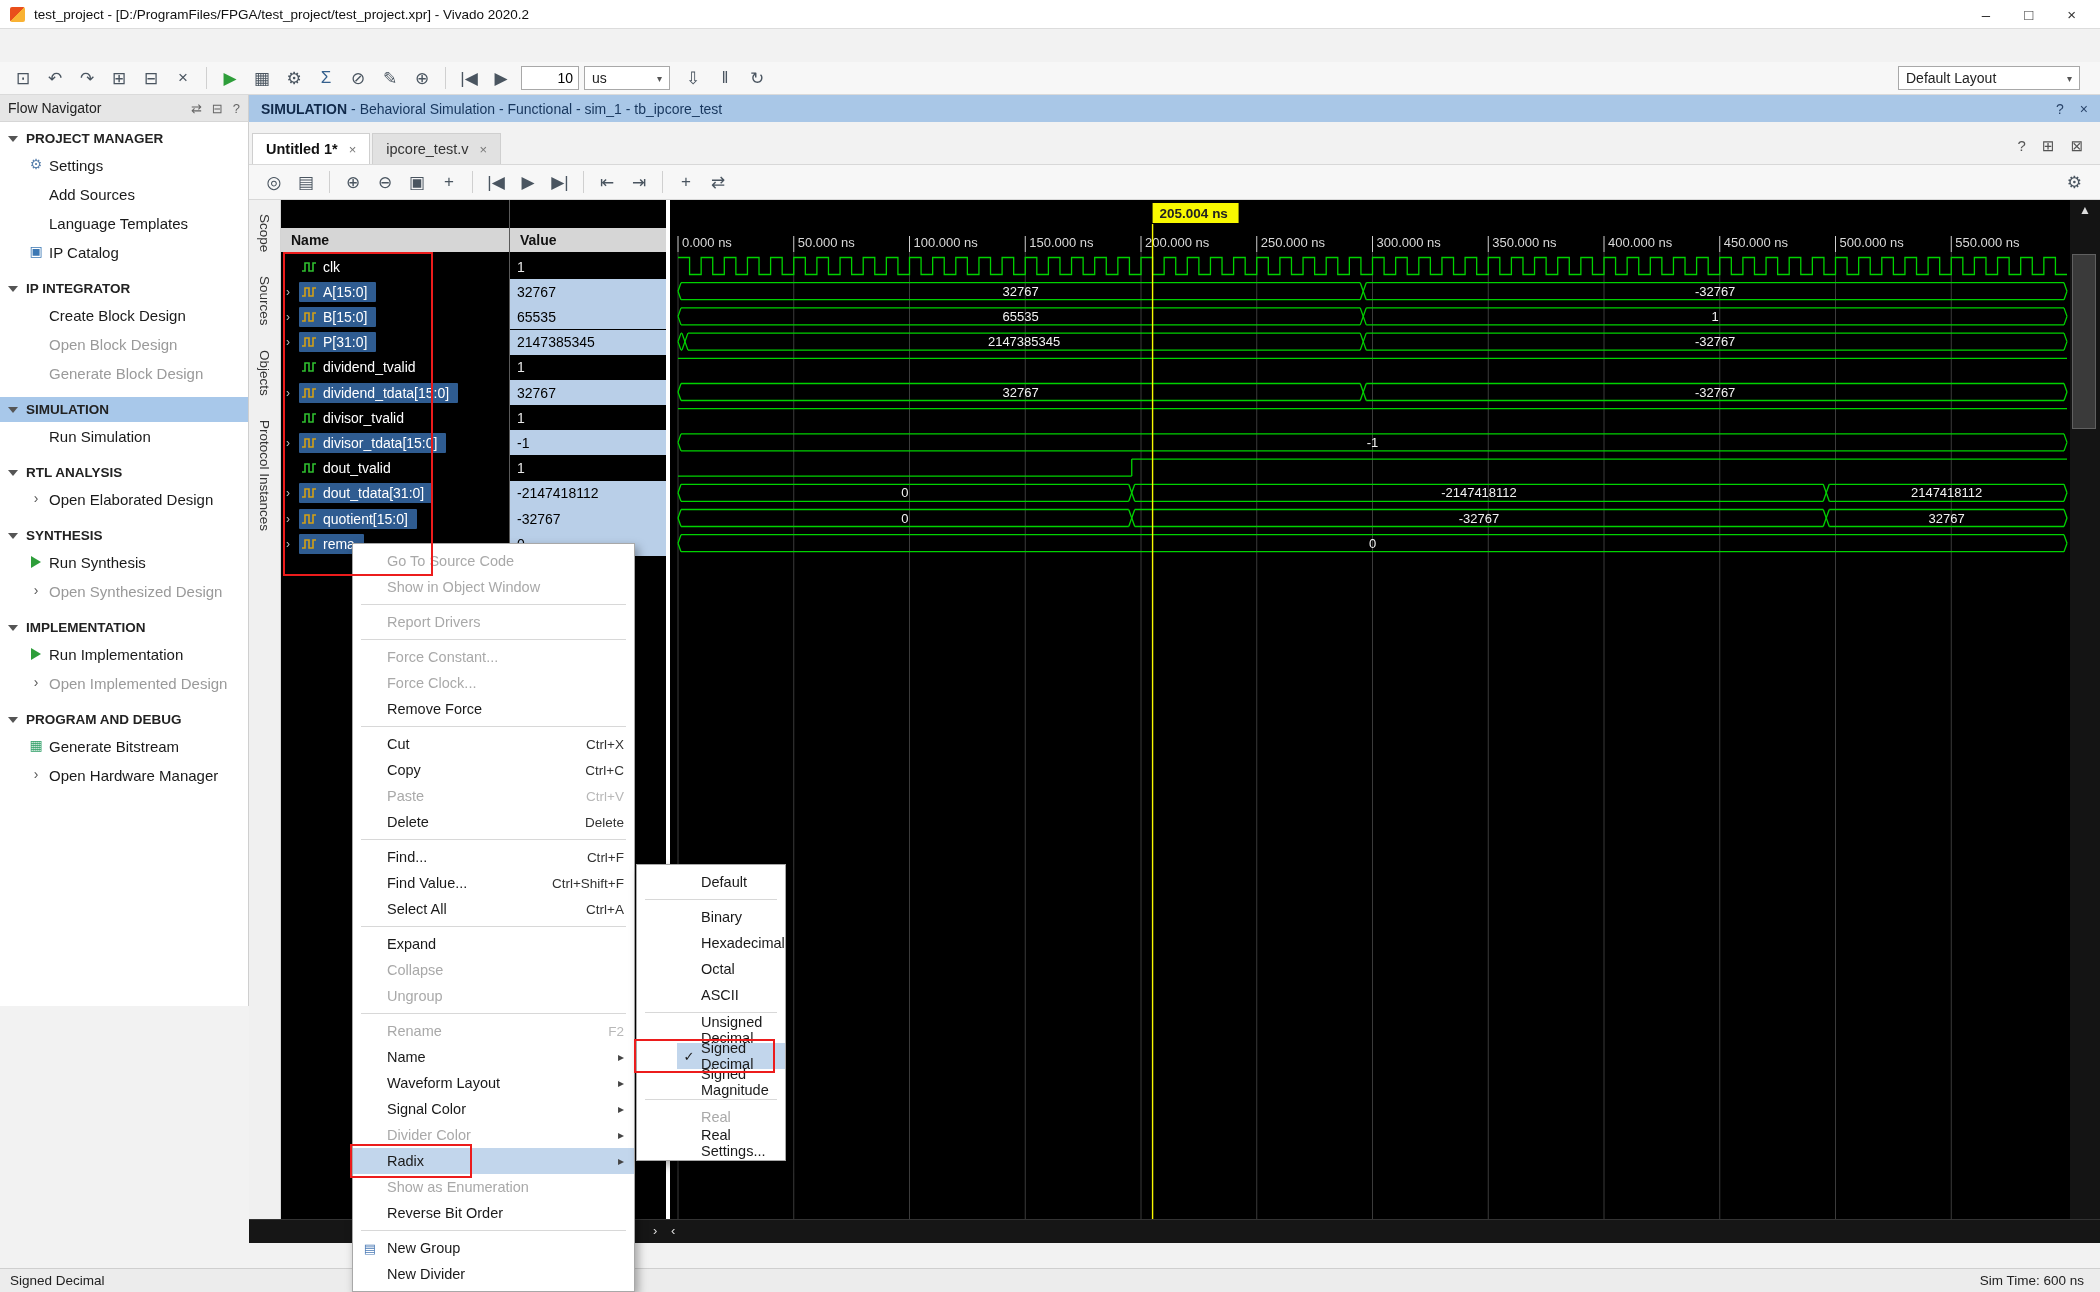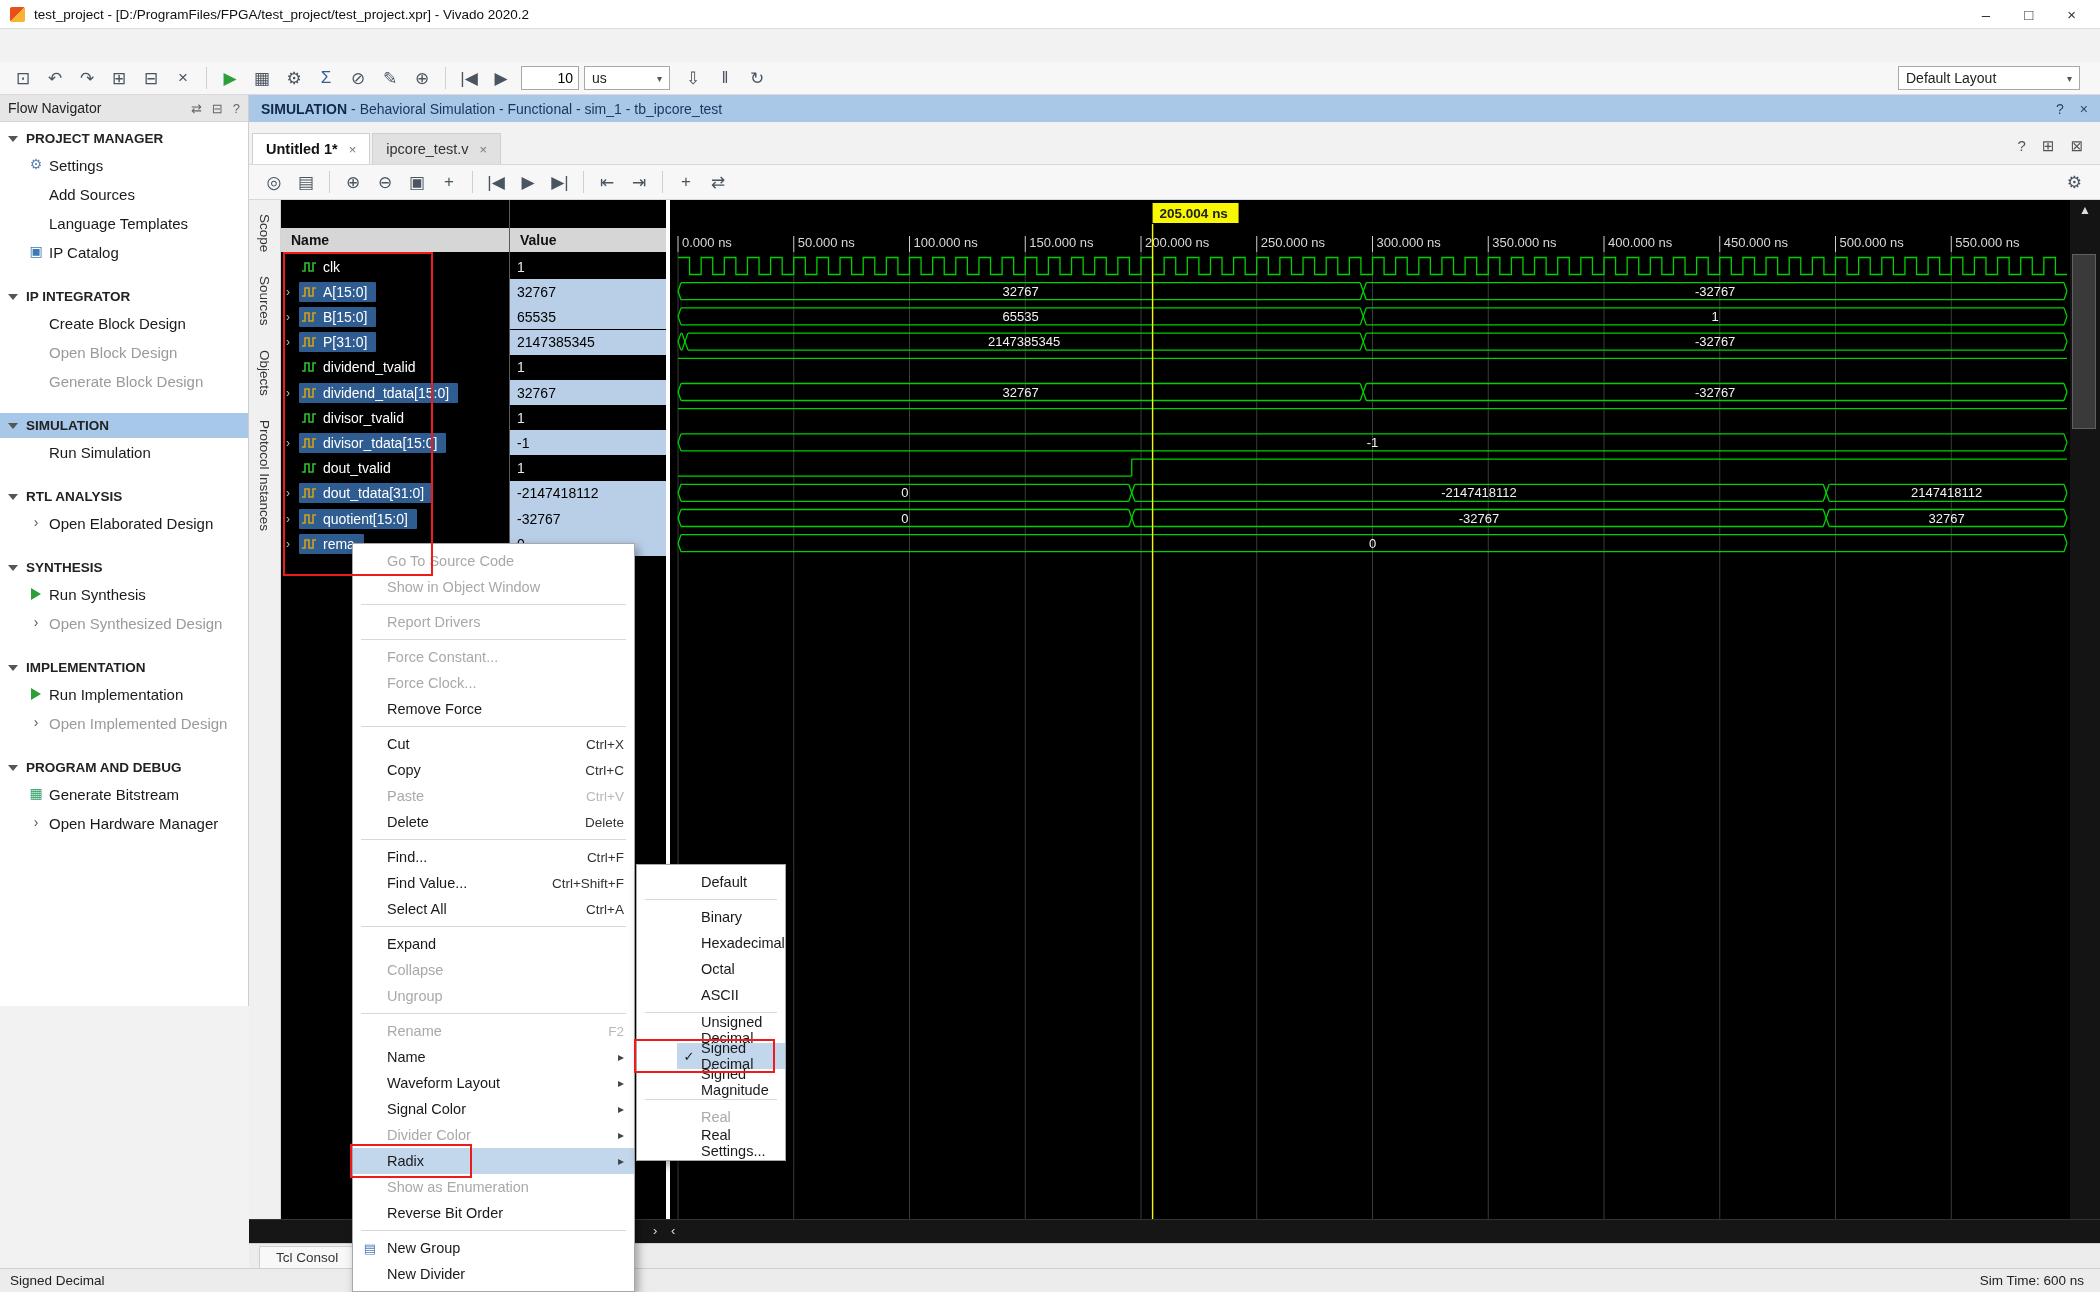--- a/index.html
+++ b/index.html
@@ -30,21 +30,21 @@
 #layoutwrap{margin-left:auto;display:flex;align-items:center;gap:6px;padding-right:12px;}
 #layoutcombo{width:182px;}
 
 #fnheader{position:absolute;left:0;top:95px;width:249px;height:27px;background:#e6e6e6;border-right:1px solid #cfcfcf;border-bottom:1px solid #d6d6d6;display:flex;align-items:center;padding:0 8px;font-size:14px;color:#222;gap:8px;}
 #fnheader .fnh-icons{margin-left:auto;display:flex;gap:10px;color:#666;font-size:13px;}
 #simbar{position:absolute;left:249px;top:95px;width:1851px;height:27px;background:#a9c7e7;display:flex;align-items:center;padding:0 12px;font-size:14px;color:#17365d;}
 #simbar b{margin-right:4px;color:#10294a;}
 #simbar .simbar-icons{margin-left:auto;display:flex;gap:16px;color:#2a456b;font-size:14px;}
 
 #flownav{position:absolute;left:0;top:122px;width:249px;height:884px;background:#fff;border-right:1px solid #cfcfcf;overflow:hidden;padding-top:0;}
-.fnsec{margin-top:17px;}
+.fnsec{margin-top:9px;}
 .fnsec:first-child{margin-top:4px;}
 .fnsechead{display:flex;align-items:center;gap:8px;padding:5px 8px;font-weight:bold;font-size:13.5px;color:#222;}
 .fnsechead.sel{background:#a8c8ea;}
 .caret{width:0;height:0;border-left:5px solid transparent;border-right:5px solid transparent;border-top:6px solid #555;}
 .fnitem{position:relative;padding:6px 6px 6px 49px;font-size:15px;color:#1a1a1a;white-space:nowrap;}
 .fnitem.dim{color:#9a9a9a;}
 .fnitem .pre{position:absolute;left:27px;top:5px;width:18px;text-align:center;font-size:14px;color:#555;}
 .playtri{width:0;height:0;border-left:10px solid #2e9e3a;border-top:6px solid transparent;border-bottom:6px solid transparent;display:inline-block;margin-top:3px;}
 
 #tabbar{position:absolute;left:249px;top:122px;width:1851px;height:43px;background:#f2f2f2;border-bottom:1px solid #d8d8d8;display:flex;align-items:flex-end;padding:0 3px;}
@@ -584,23 +584,20 @@
   <div id="vscroll">
     <div id="vsarrow">▲</div>
     <div id="vthumb"></div>
   </div>
 
   <div id="hstrip">
       <span style="left: 404px;">›</span>
       <span style="left: 422px;">‹</span>
     </div>
 
-  <div id="tclstrip">
-    <div id="tcltab">Tcl Consol</div>
-  </div>
 
   <div id="statusbar">
     <span>Signed Decimal</span>
     <span id="status-right">Sim Time: 600 ns</span>
   </div>
 
   <div id="ctxmenu">
       <div class="cmi dis">
         <span class="gut"></span>
         <span class="lbl">Go To Source Code</span>

